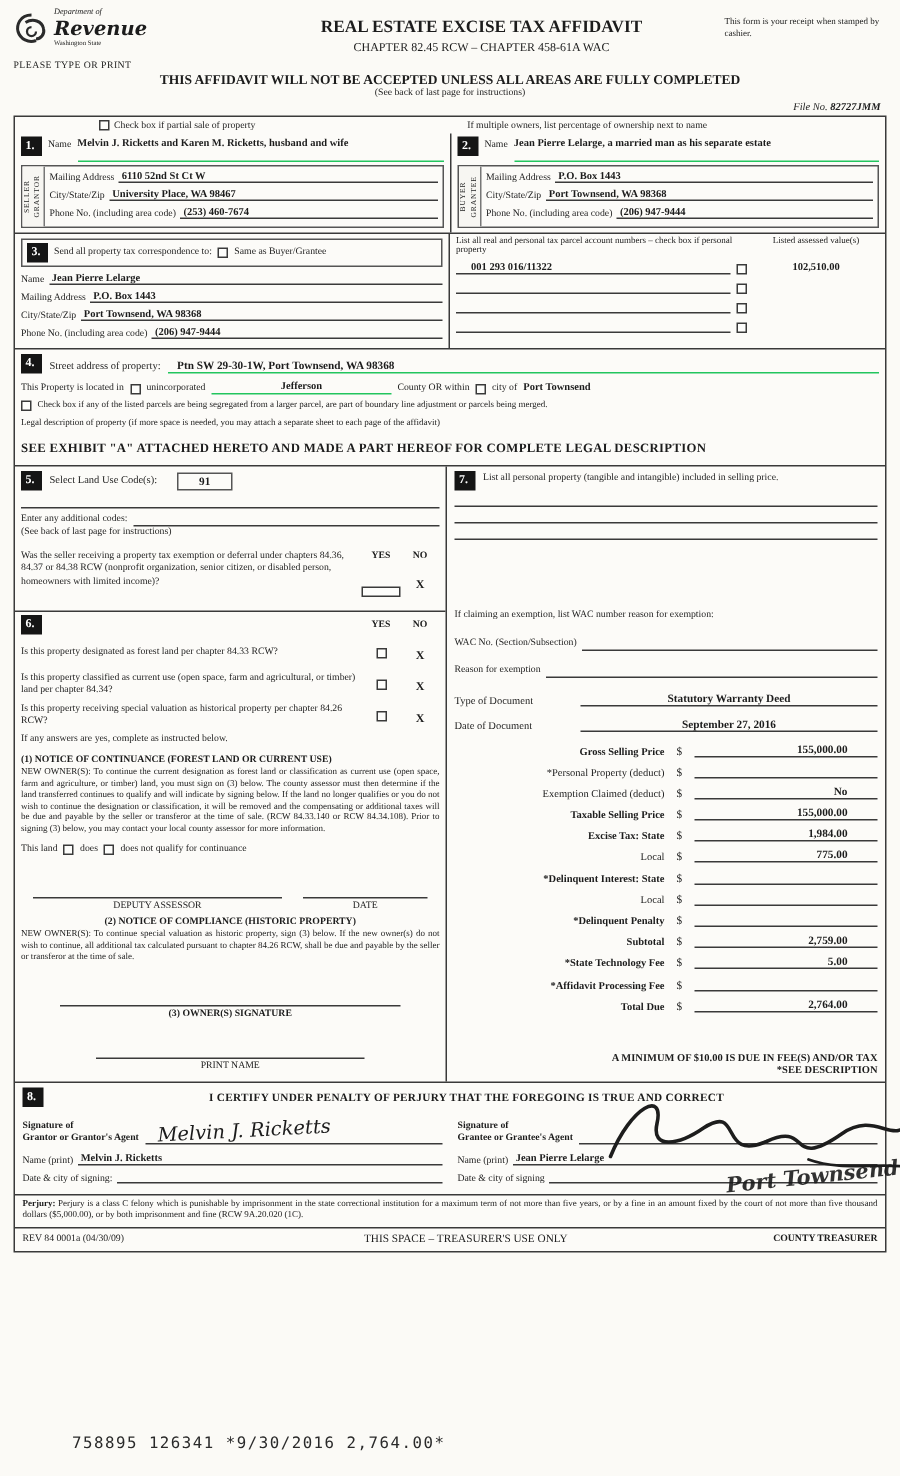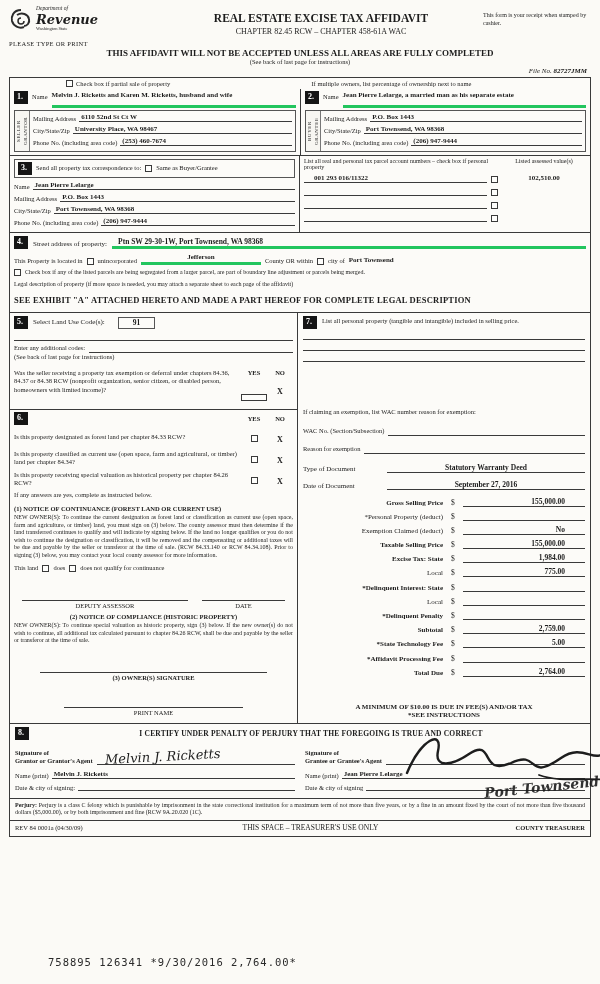--- a/index.html
+++ b/index.html
@@ -5,21 +5,21 @@
   * { margin:0; padding:0; box-sizing:border-box; }
   html,body { background:#e9e8e4; }
   body { font-family:"Liberation Serif", serif; color:#1c1c1c; }
   .page { width:600px; height:984px; margin:0 auto; background:#fbfaf6; position:relative; padding:6px 9px 0 9px; overflow:hidden; }
 
   .b { font-weight:bold; }
   .fs6  { font-size:6px; line-height:1.25; }
   .fs65 { font-size:6.5px; line-height:1.3; }
   .fs7  { font-size:7px; line-height:1.3; }
   .fs75 { font-size:7.5px; line-height:1.3;margin-left:23px; }
-  .ul { border-bottom:3px solid #22c55e; }
+  .ul { border-bottom:1px solid #22c55e; }
   .cb { display:inline-block; width:7px; height:7px; border:1px solid #3a3a3a; vertical-align:middle; background:#fdfdfb; flex:none; }
   .numbox { display:inline-block; background:#151515; color:#fff; font-weight:bold; font-size:8px; line-height:1; padding:2px 5px 3px 3px; flex:none; }
   .xmark { font-weight:bold; font-size:8px; font-family:"Liberation Serif",serif; }
 
   
   .hrow1 { display:flex; align-items:flex-start; }
   .hleft { width:150px; }
   .logo { display:flex; align-items:center; gap:3px; }
   .logo-text { line-height:1; }
   .logo-dept { font-size:5.5px; font-style:italic; }
@@ -126,21 +126,21 @@
   .claiming { margin-bottom:10px; }
   .wacrow { display:flex; gap:4px; align-items:flex-end; margin-bottom:9px; }
   .wacrow .ulflex { flex:1; border-bottom:1px solid #3a3a3a; min-height:9px; }
   .docrow { display:flex; gap:6px; align-items:flex-end; margin-bottom:7px; }
   .docrow .dlab { font-size:7px; flex:none; width:78px;font-family:Liberation Serif, serif; }
   .docrow .dval { flex:1; border-bottom:1px solid #3a3a3a; text-align:center; font-weight:bold; font-size:7.5px; min-height:9px; }
   .frow { display:flex; align-items:flex-end; margin-bottom:4.2px; }
   .flab { width:148px; text-align:right; font-size:7px; padding-right:8px; }
   .fdol { width:12px; font-size:7.5px; }
   .fval2 { flex:1; border-bottom:1px solid #3a3a3a; text-align:right; padding-right:20px; font-weight:bold; font-size:7.5px; min-height:10px; }
-  .minimum { margin-top:22px; text-align:center; }
+  .minimum { margin-top:22px; text-align:right; }
   .minimum div { font-weight:bold; font-size:7px; }
 
   
   .sec8 { padding:3px 5px 4px 5px; border-bottom:1px solid #3a3a3a; position:relative; }
   .cert { display:flex; gap:8px; align-items:center; }
   .cert-text { flex:1; text-align:center; font-weight:bold; font-size:7.5px; letter-spacing:0.2px; }
   .sigcols { display:flex; margin-top:3px; }
   .sigcol { flex:1; position:relative; }
   .sigcol + .sigcol { padding-left:10px; }
   .sigrow { display:flex; align-items:flex-end; gap:4px; min-height:22px; position:relative; }
@@ -515,21 +515,21 @@
             <span class="fval2"></span>
           </div>
         <div class="frow">
             <span class="flab b">Total Due</span>
             <span class="fdol">$</span>
             <span class="fval2">2,764.00</span>
           </div>
 
         <div class="minimum">
           <div>A MINIMUM OF $10.00 IS DUE IN FEE(S) AND/OR TAX</div>
-          <div>*SEE INSTRUCTIONS</div>
+          <div>*SEE DESCRIPTION</div>
         </div>
       </div>
     </div>
 
     <div class="sec8">
       <div class="cert">
         <span class="numbox">8.</span>
         <span class="cert-text">I CERTIFY UNDER PENALTY OF PERJURY THAT THE FOREGOING IS TRUE AND CORRECT</span>
       </div>
       <div class="sigcols">

